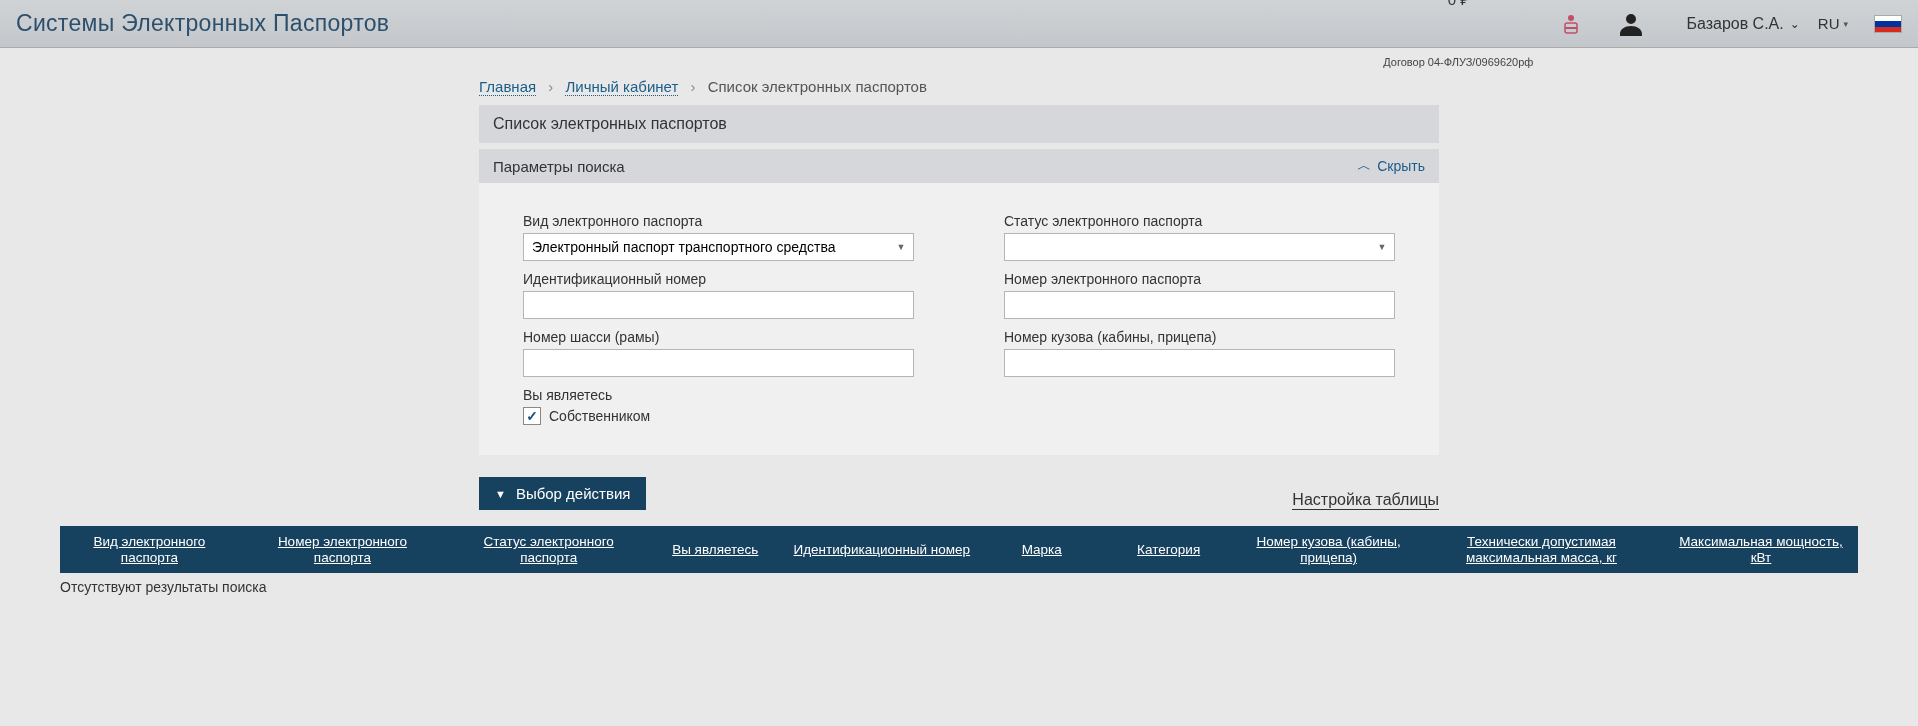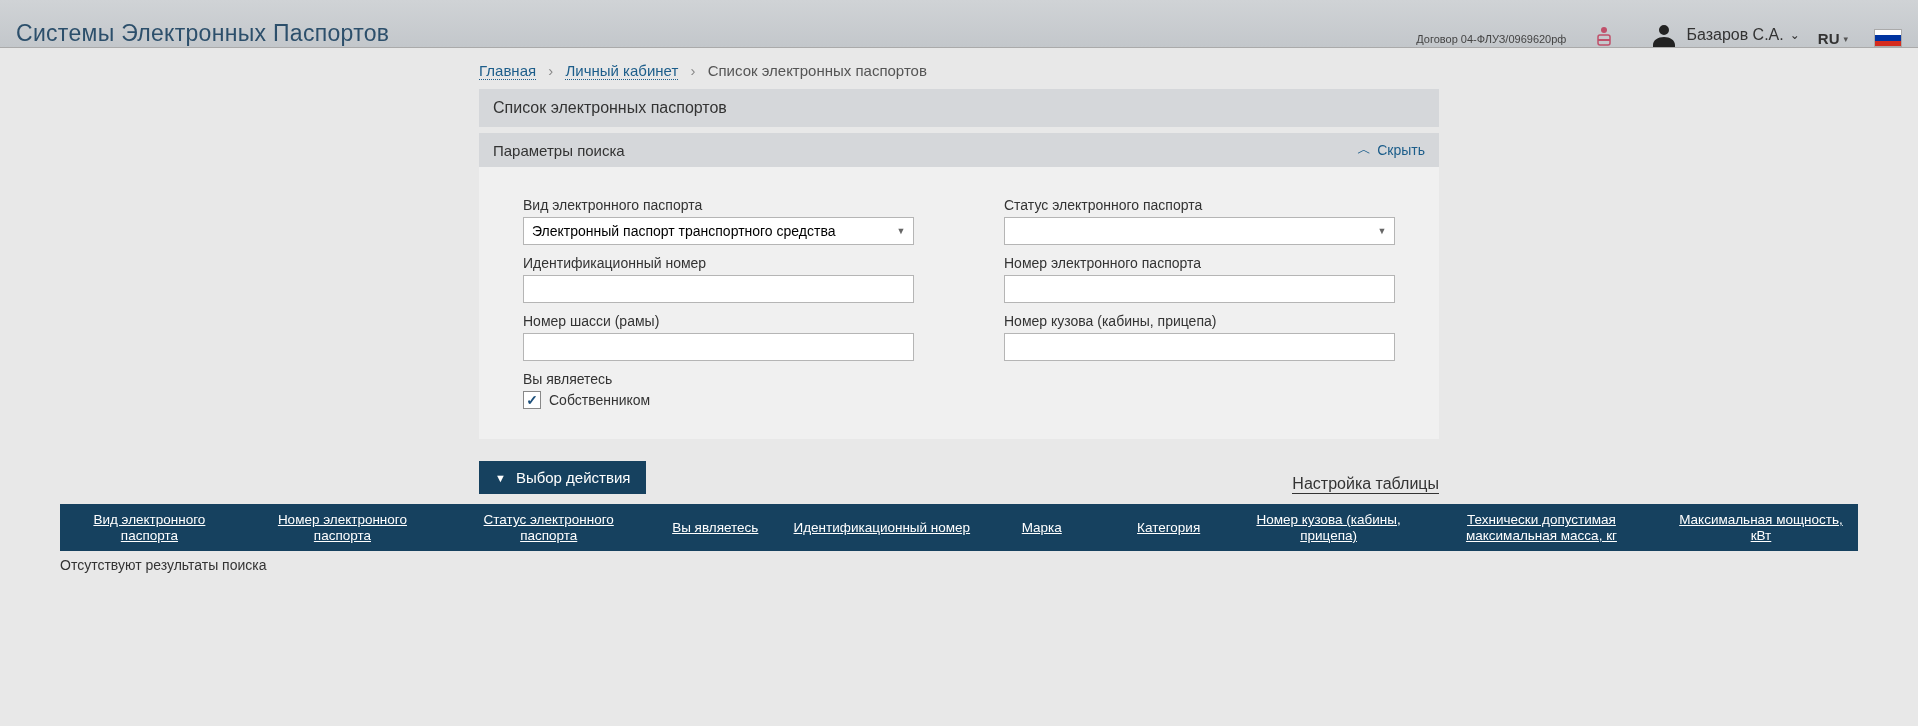--- a/index.html
+++ b/index.html
@@ -1,36 +1,36 @@
 <!DOCTYPE html>
 <html><head>
 <meta charset="utf-8">
 <style>
   * { box-sizing: border-box; margin: 0; padding: 0; }
   body { font-family: "Segoe UI", Arial, sans-serif; background: #e8e8e8; color: #333; font-size: 14px; }
   
   
-  .header { background: linear-gradient(to bottom, #d0d3d6, #c3c7cb); height: 48px; display: flex; align-items: flex-end; padding: 0 16px; border-bottom: 1px solid #aaa; }
+  .header { background: linear-gradient(to bottom, #d0d3d6, #c3c7cb); height: 48px; display: flex; align-items: center; padding: 0 16px; border-bottom: 1px solid #aaa; }
   .site-title { color: #2c4f6b; font-size: 23px; font-weight: 500; letter-spacing: 0.3px; flex: 0 0 auto; }
   .header-spacer { flex: 1; }
   .balance-block { text-align: center; font-size: 11px; color: #444; margin-right: 10px; line-height: 1.25; }
   .balance-amount { font-size: 15px; color: #333; }
   .balance-label { display:block; }
   .contract-no { display:block;margin-top:46px; }
   .payment-icon { width: 20px; height: 22px; margin: 0 18px; }
   .user-block { display: flex; align-items: center; margin: 0 18px; cursor: pointer; }
   .user-silhouette { width: 28px; height: 24px; margin-right: 8px; }
-  .user-name { font-size: 16px; margin-right: 6px; }
+  .user-name { font-size: 16px; margin-right: 6px; margin-left: 33px; }
   .chevron-down { font-size: 12px; }
   .lang-block { display: flex; align-items: center; cursor: pointer; margin-right: 12px; }
-  .lang-text { font-size: 15px; margin-right: 4px; font-weight: bold; }
+  .lang-text { font-size: 15px; margin-right: 4px; }
   .lang-caret { font-size: 9px; color: #555; }
   .flag { width: 28px; height: 18px; margin-left: 14px; background: linear-gradient(to bottom, #fff 0 33.3%, #0033a0 33.3% 66.6%, #d52b1e 66.6% 100%); border:1px solid #aaa;}
   
-  .main { width: 960px; margin: 0 auto; }
+  .main { width: 960px; margin: 16px auto; }
   
   
   .breadcrumb { padding: 14px 0 10px; font-size: 15px; color: #555; }
   .breadcrumb a { color: #1c5d8a; text-decoration: none; border-bottom: 1px dotted #1c5d8a; }
   .breadcrumb-sep { margin: 0 8px; color: #888; }
   
   
   .title-bar { background: #d5d7da; padding: 10px 14px; font-size: 16px; color: #333; }
   
   

